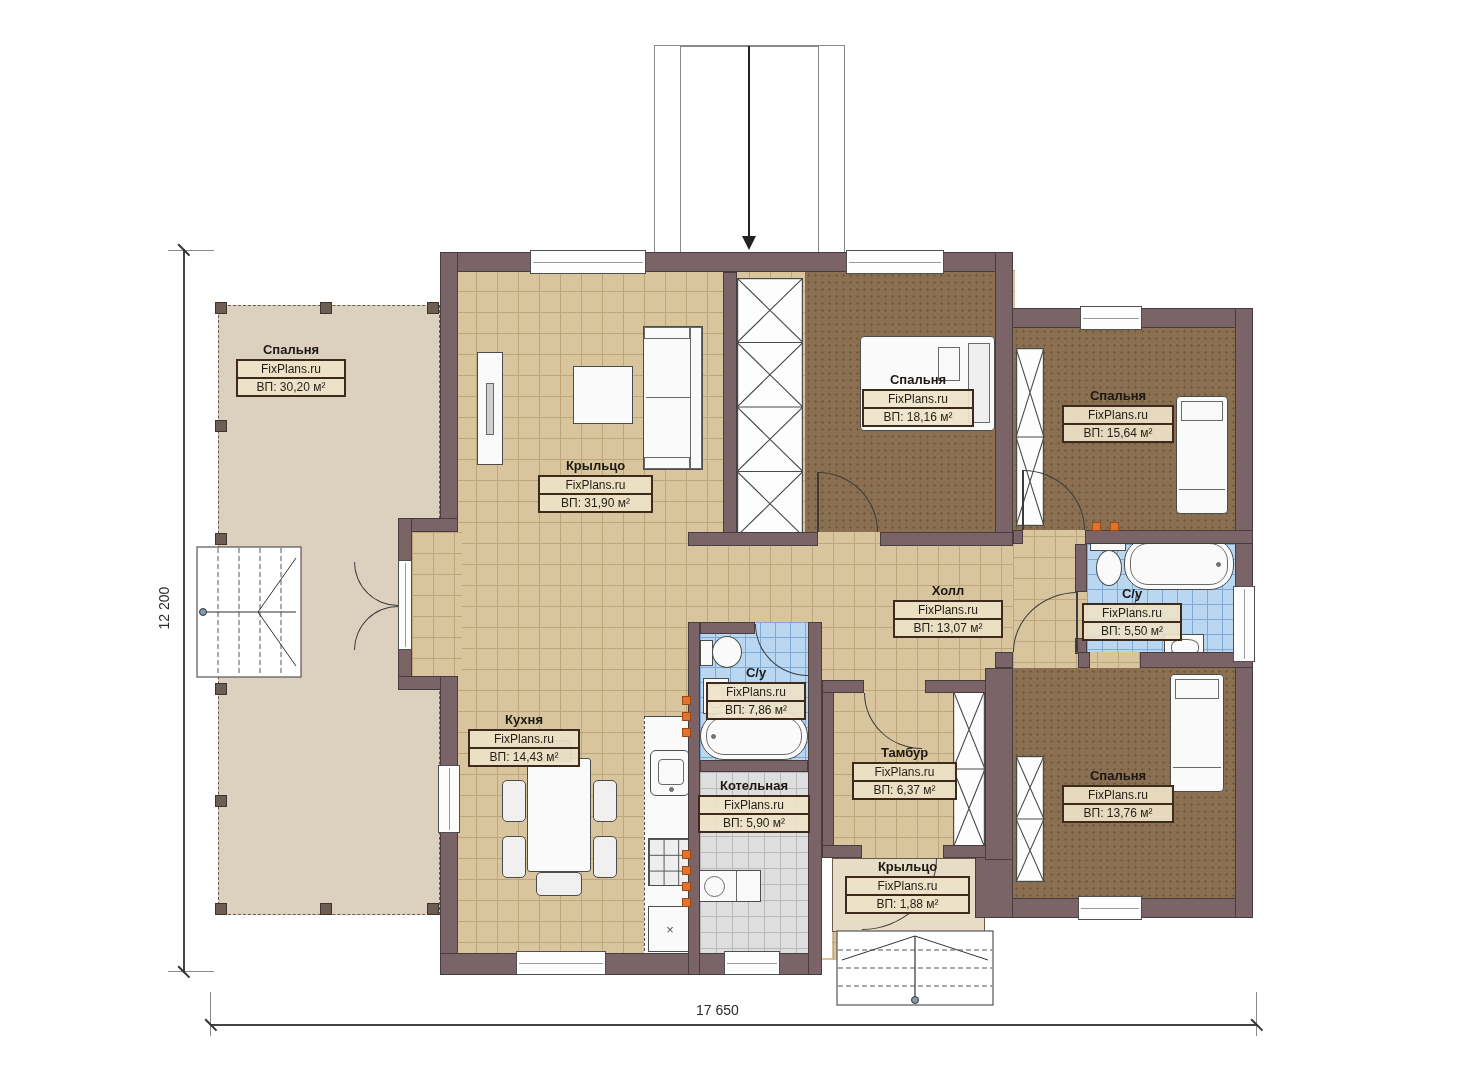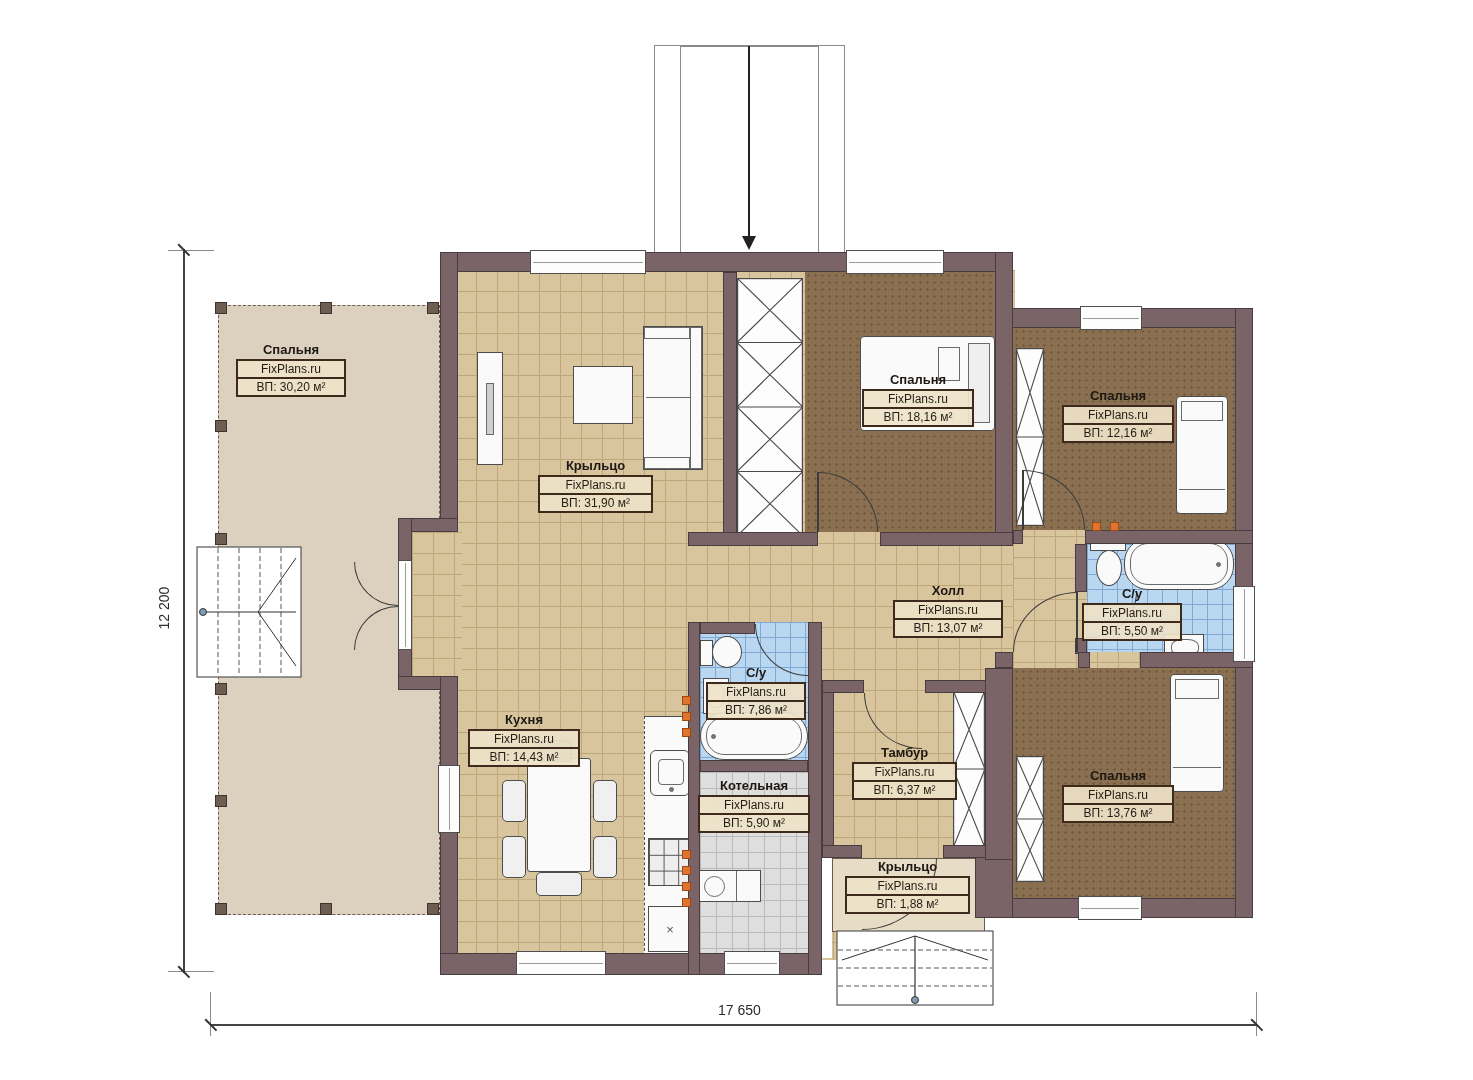--- a/index.html
+++ b/index.html
@@ -301,21 +301,21 @@
     <div class="rl-box">ВП: 31,90 м²</div>
   </div>
   <div class="room-label" style="left:862px;top:372px;width:112px;">
     <div class="rl-name">Спальня</div>
     <div class="rl-box">FixPlans.ru</div>
     <div class="rl-box">ВП: 18,16 м²</div>
   </div>
   <div class="room-label" style="left:1062px;top:388px;width:112px;">
     <div class="rl-name">Спальня</div>
     <div class="rl-box">FixPlans.ru</div>
-    <div class="rl-box">ВП: 12,16 м²</div>
+    <div class="rl-box">ВП: 15,64 м²</div>
   </div>
   <div class="room-label" style="left:893px;top:583px;width:110px;">
     <div class="rl-name">Холл</div>
     <div class="rl-box">FixPlans.ru</div>
     <div class="rl-box">ВП: 13,07 м²</div>
   </div>
   <div class="room-label" style="left:1082px;top:586px;width:100px;">
     <div class="rl-name">С/у</div>
     <div class="rl-box">FixPlans.ru</div>
     <div class="rl-box">ВП: 5,50 м²</div>
@@ -356,15 +356,15 @@
   <div class="ext" style="left:168px;top:971px;width:46px;height:1px;"></div>
   <div class="tick" style="left:176px;top:249px;"></div>
   <div class="tick" style="left:176px;top:971px;"></div>
   <div class="dim-label" style="left:143px;top:600px;transform:rotate(-90deg);transform-origin:center;">12 200</div>
 
   <div class="dim" style="left:210px;top:1024px;width:1047px;height:1.6px;"></div>
   <div class="ext" style="left:210px;top:992px;width:1px;height:44px;"></div>
   <div class="ext" style="left:1256px;top:992px;width:1px;height:44px;"></div>
   <div class="tick" style="left:203px;top:1024px;"></div>
   <div class="tick" style="left:1249px;top:1024px;"></div>
-  <div class="dim-label" style="left:718px;top:1002px;">17 650</div>
+  <div class="dim-label" style="left:696px;top:1002px;">17 650</div>
 
 </div>
 
 </body></html>

